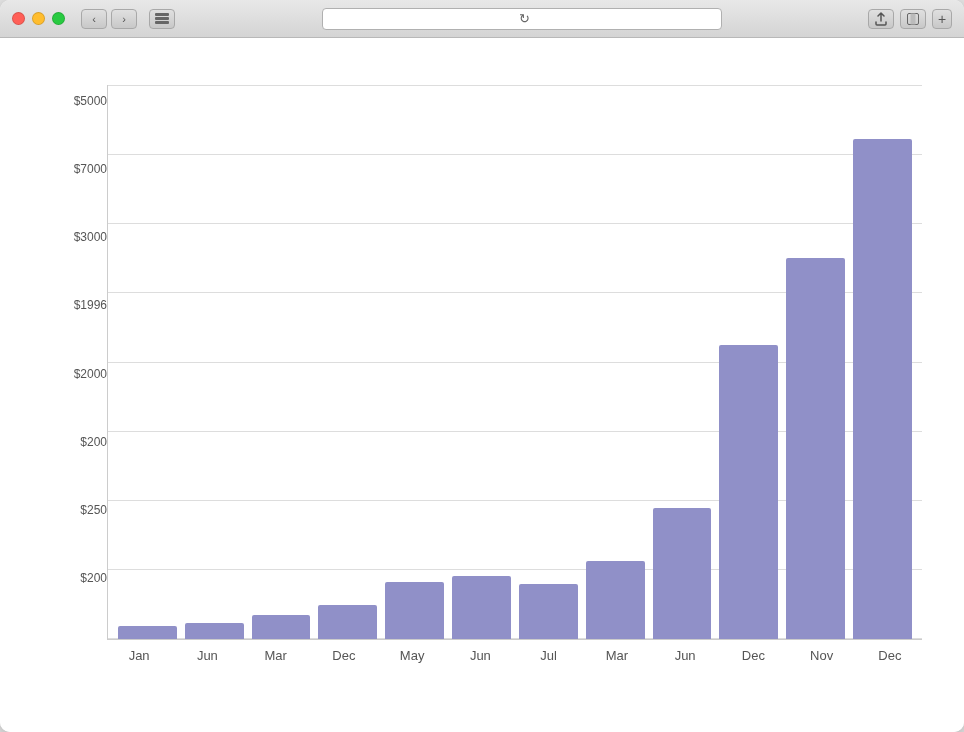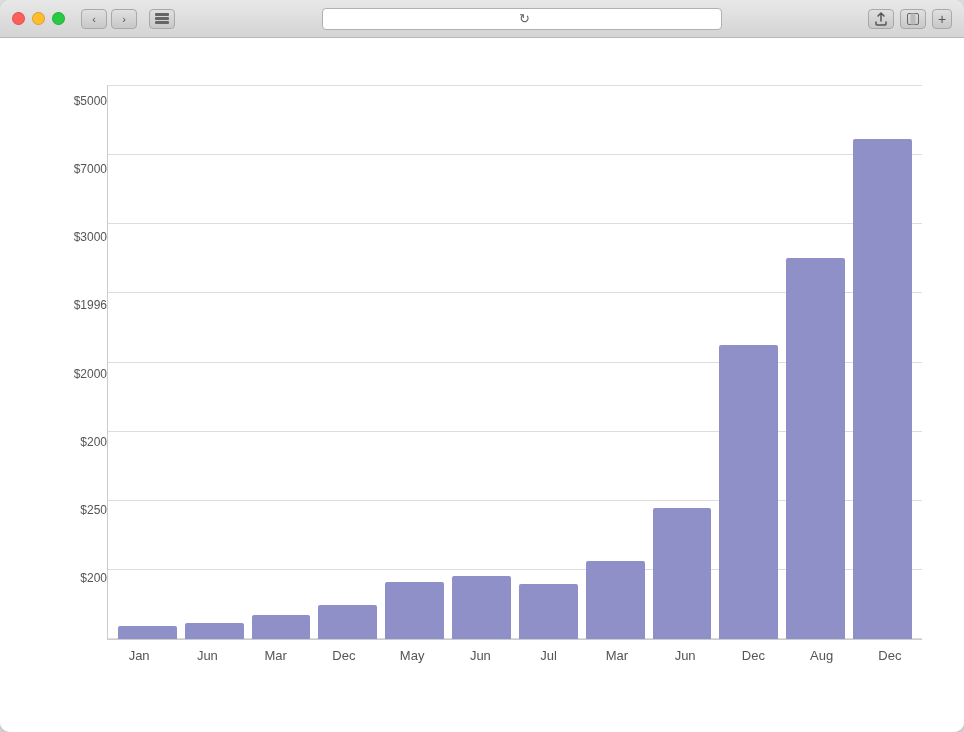--- a/index.html
+++ b/index.html
@@ -378,20 +378,20 @@
           <div class="x-label">Jan</div>
               <div class="x-label">Jun</div>
               <div class="x-label">Mar</div>
               <div class="x-label">Dec</div>
               <div class="x-label">May</div>
               <div class="x-label">Jun</div>
               <div class="x-label">Jul</div>
               <div class="x-label">Mar</div>
               <div class="x-label">Jun</div>
               <div class="x-label">Dec</div>
-              <div class="x-label">Aug</div>
+              <div class="x-label">Nov</div>
               <div class="x-label">Dec</div>
             </div>
         </div>
       </div>
     </div>
   </div>
 </div>
 
 </body></html>

